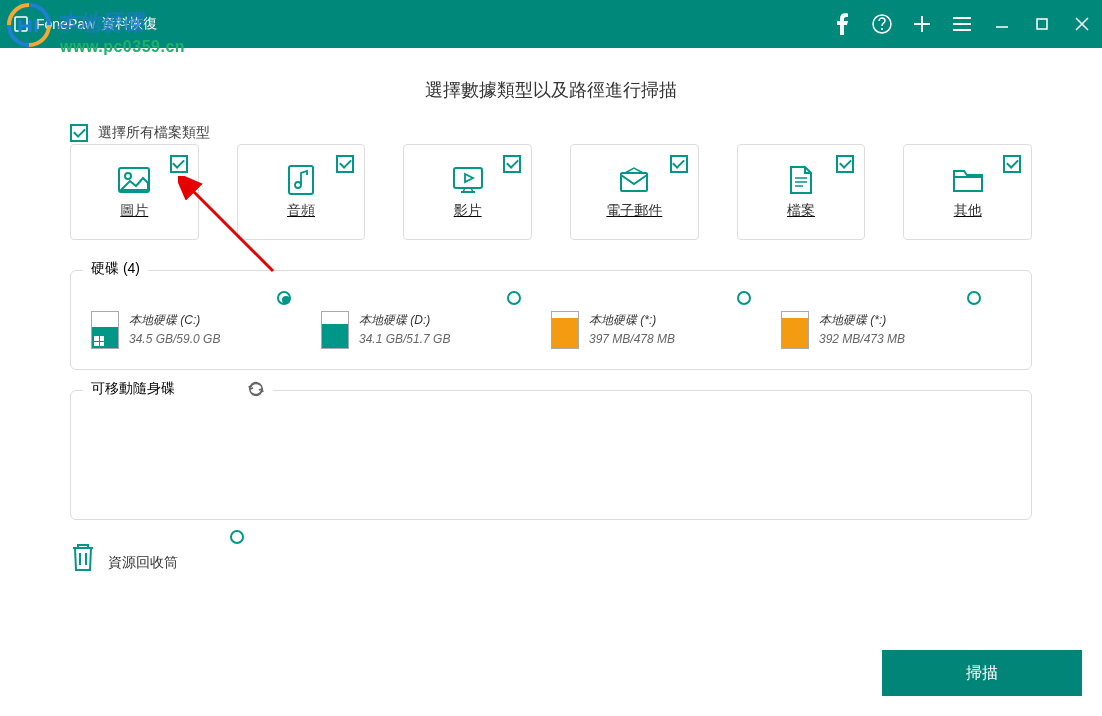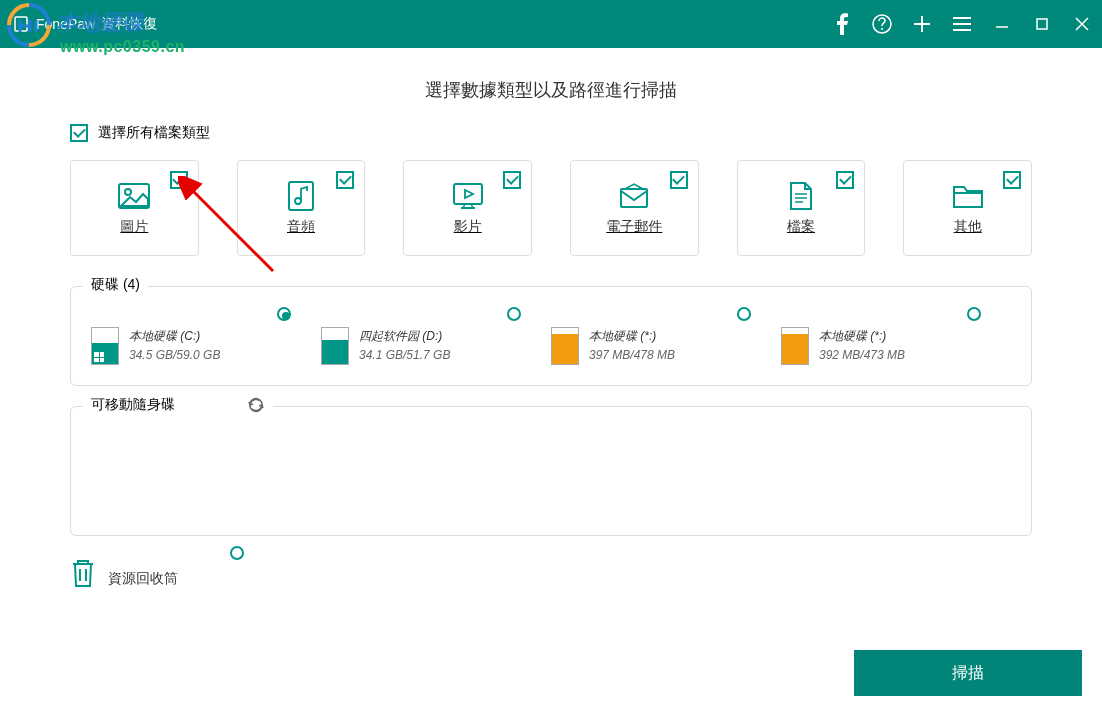--- a/index.html
+++ b/index.html
@@ -12,21 +12,21 @@
     
     .watermark { position: absolute; top: 0px; left: 0px; z-index: 10; }
     .wm-img { width: 195px; height: 52px; position: relative; }
     .wm-ring { position: absolute; width: 46px; height: 46px; top: 2px; left: 6px; }
     .wm-text1 { position: absolute; color: #1e7acb; font-size: 22px; font-weight: bold; top: 8px; left: 56px; font-style: italic; opacity: 0.75; }
     .wm-url { position: absolute; top: 38px; left: 60px; color: #1db16a; font-size: 16px; font-weight: bold; letter-spacing: 0.5px; }
     
     .content { padding: 30px 70px 20px 70px; }
     .headline { text-align: center; font-size: 18px; color: #333; margin-bottom: 22px; }
     
-    .select-all-row { display: flex; align-items: center; gap: 10px; margin-bottom: 18px; color: #000000; font-size: 14px; }
+    .select-all-row { display: flex; align-items: center; gap: 10px; margin-bottom: 2px; color: #404040; font-size: 14px; }
     
     .checkbox { width: 18px; height: 18px; border: 2px solid #009688; display: inline-flex; align-items: center; justify-content: center; cursor: pointer; }
     .checkbox.checked::after { content: ''; width: 9px; height: 5px; border-left: 2px solid #009688; border-bottom: 2px solid #009688; transform: rotate(-45deg); margin-top: -3px; }
     
     .type-grid { display: grid; grid-template-columns: repeat(6, 1fr); gap: 38px; margin-bottom: 30px; }
     .type-card { border: 1px solid #ddd; border-radius: 4px; height: 96px; position: relative; display: flex; flex-direction: column; align-items: center; justify-content: center; gap: 6px; cursor: pointer; text-decoration: underline; }
     .type-card .checkbox { position: absolute; top: 10px; right: 10px; }
     .type-icon { width: 32px; height: 32px; display: flex; align-items: center; justify-content: center; }
     .type-label { font-size: 14px; color: #333; }
     
@@ -40,21 +40,21 @@
     .disk-icon { width: 28px; height: 38px; border: 1px solid #aaa; position: relative; flex-shrink: 0; }
     .disk-fill { position: absolute; bottom: 0; left: 0; right: 0; }
     .disk-info { font-size: 12px; color: #666; line-height: 1.6; font-style: italic; }
     .disk-name { color: #333; }
     
     .recycle-row { display: flex; align-items: flex-end; gap: 12px; margin-top: 8px; position: relative; }
     .recycle-radio { position: absolute; top: -10px; left: 160px; width: 14px; height: 14px; border: 2px solid #009688; border-radius: 50%; cursor: pointer; }
     .recycle-icon { width: 26px; height: 32px; }
     .recycle-label { font-size: 14px; color: #333; }
     
-    .scan-btn { position: absolute; bottom: 20px; right: 20px; width: 228px; height: 46px; background: #008578; color: #fff; border: none; font-size: 16px; cursor: pointer; display: flex; align-items: center; justify-content: center; }
+    .scan-btn { position: absolute; bottom: 20px; right: 20px; width: 200px; height: 46px; background: #008578; color: #fff; border: none; font-size: 16px; cursor: pointer; display: flex; align-items: center; justify-content: center; }
     
     .arrow-annotation { position: absolute; top: 176px; left: 178px; pointer-events: none; z-index: 5; }
     
     .paper-icon { width: 18px; height: 18px; }
   </style>
 </head>
 <body>
 
 <div class="watermark">
   <div class="wm-img">
@@ -214,21 +214,21 @@
             <div class="disk-name">本地硬碟 (C:)</div>
             <div>34.5 GB/59.0 GB</div>
           </div>
         </div>
         <div class="disk-item">
           <span class="disk-radio"></span>
           <div class="disk-icon">
             <div class="disk-fill" style="height: 66%; background: rgb(0, 150, 136);"></div>
           </div>
           <div class="disk-info">
-            <div class="disk-name">四起软件园 (D:)</div>
+            <div class="disk-name">本地硬碟 (D:)</div>
             <div>34.1 GB/51.7 GB</div>
           </div>
         </div>
         <div class="disk-item">
           <span class="disk-radio"></span>
           <div class="disk-icon">
             <div class="disk-fill" style="height: 83%; background: rgb(243, 156, 18);"></div>
           </div>
           <div class="disk-info">
             <div class="disk-name">本地硬碟 (*:)</div>

